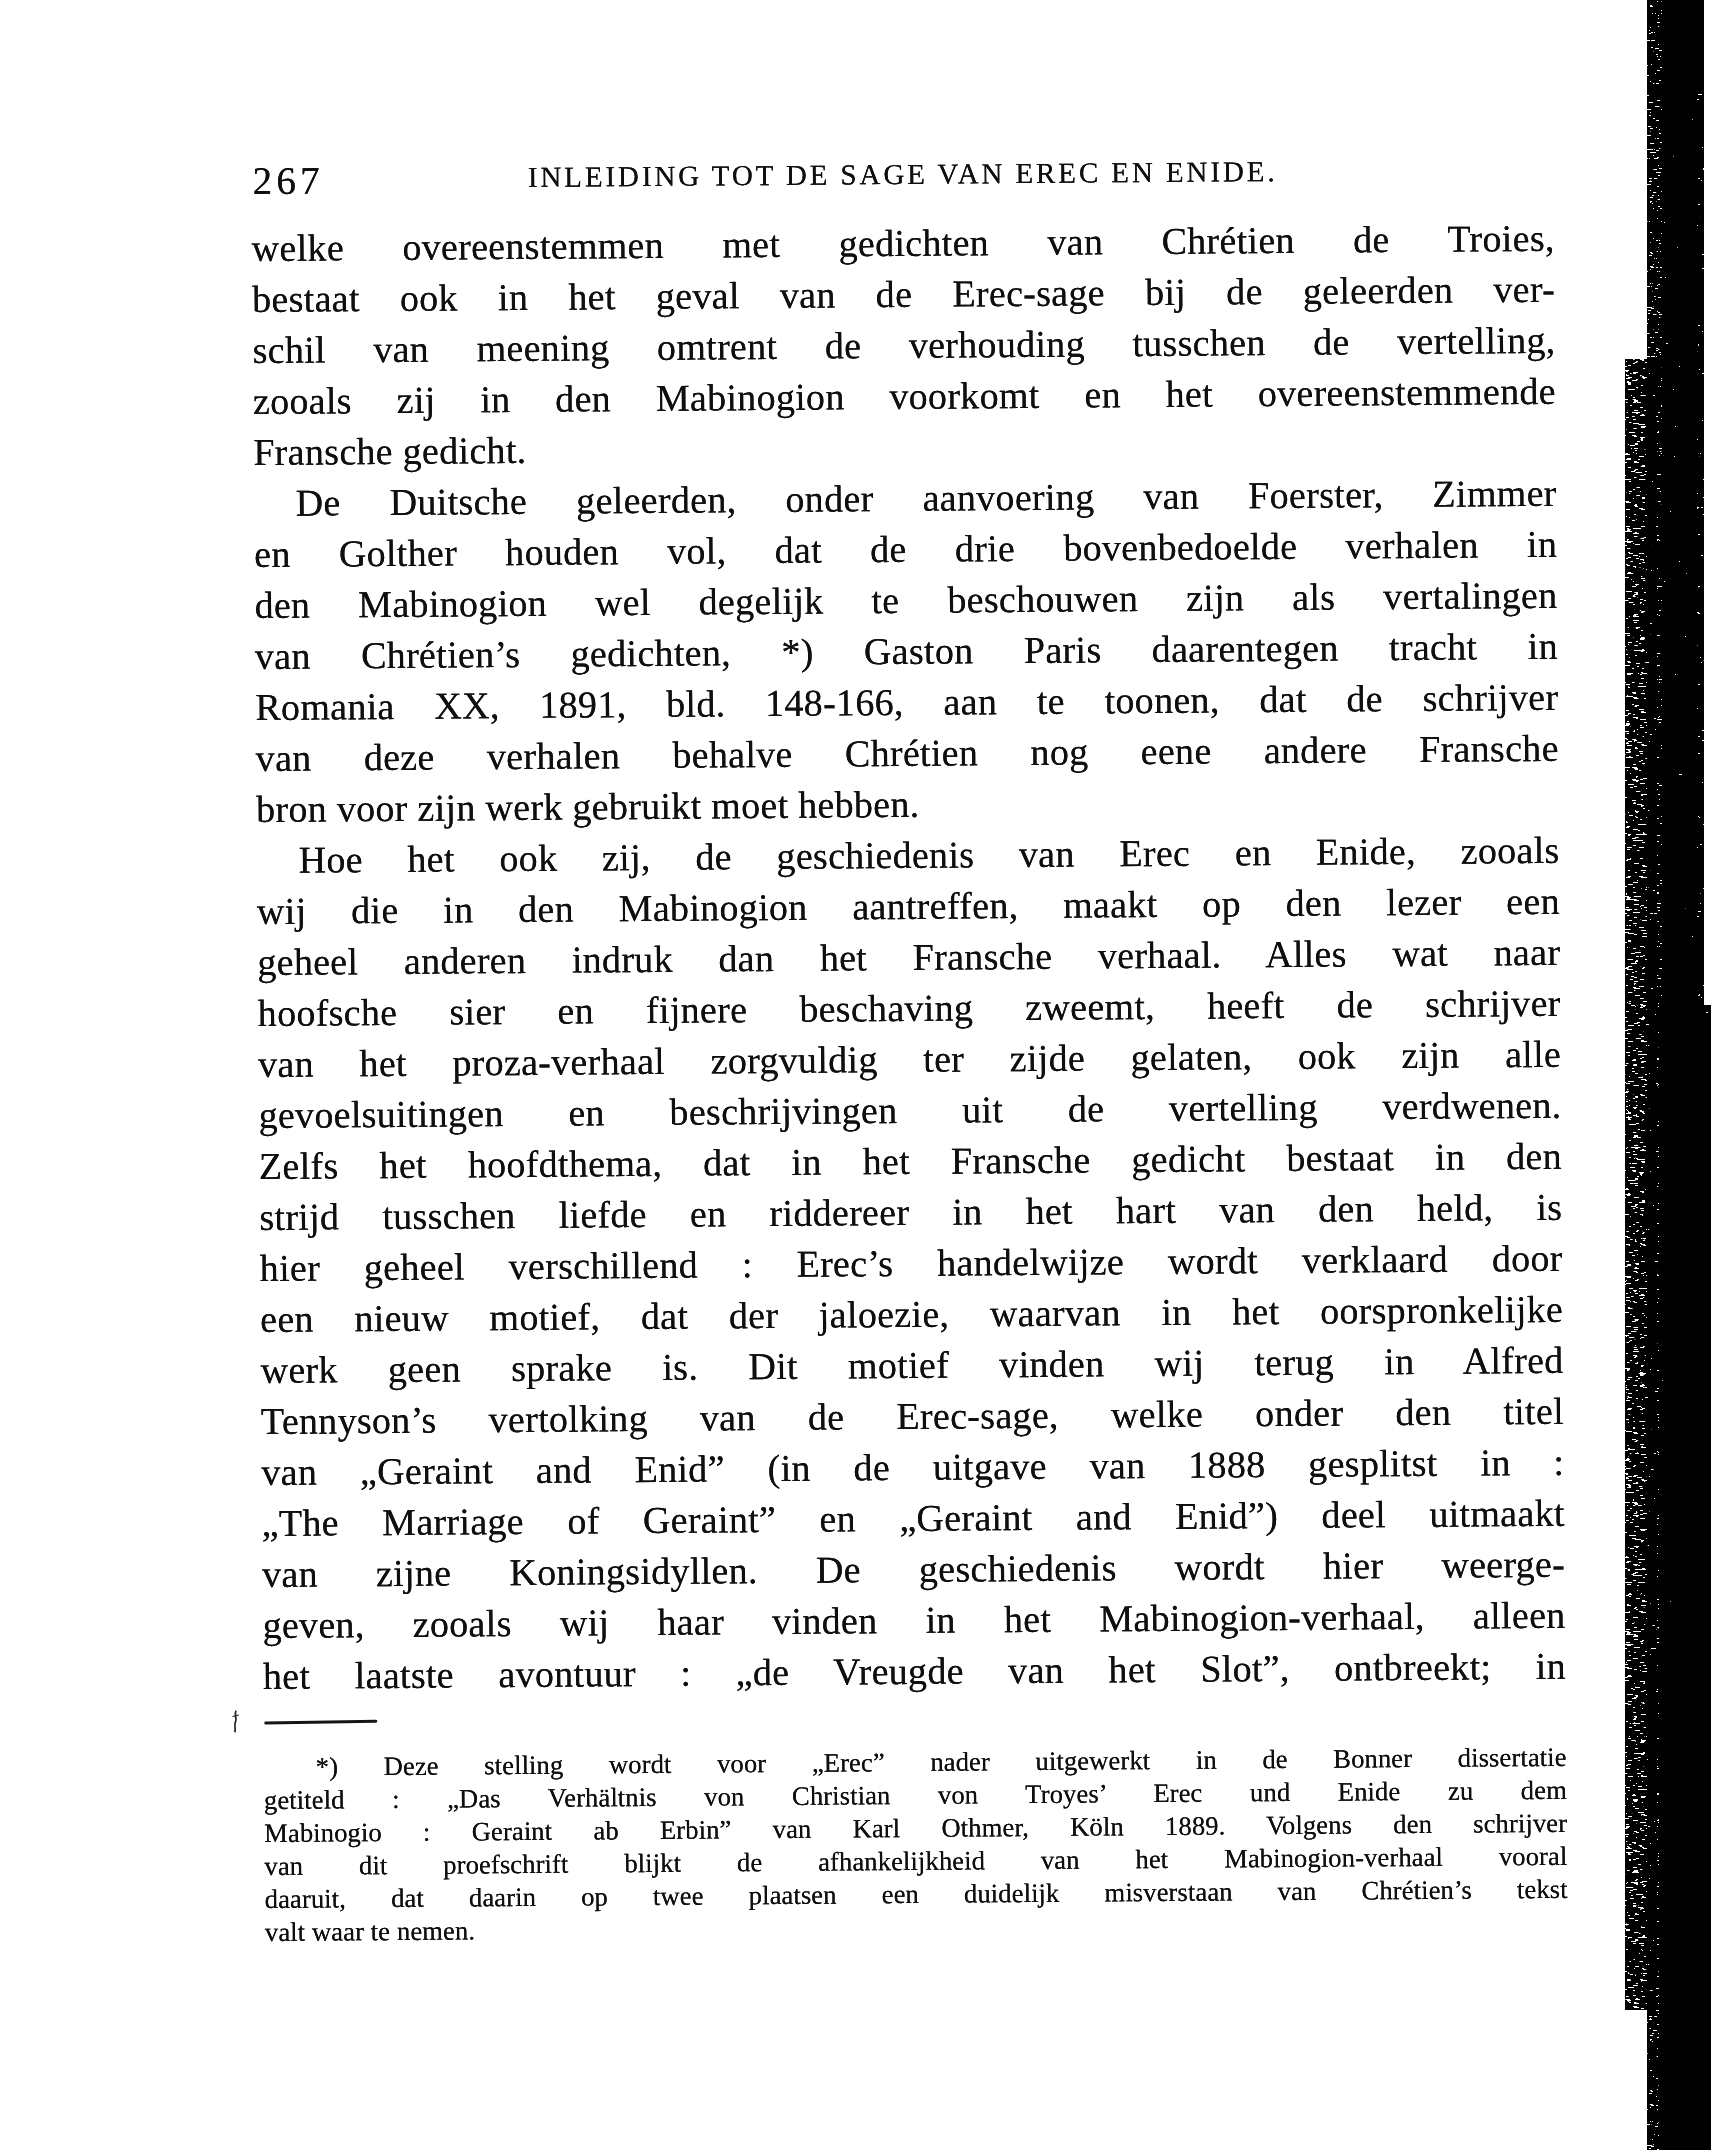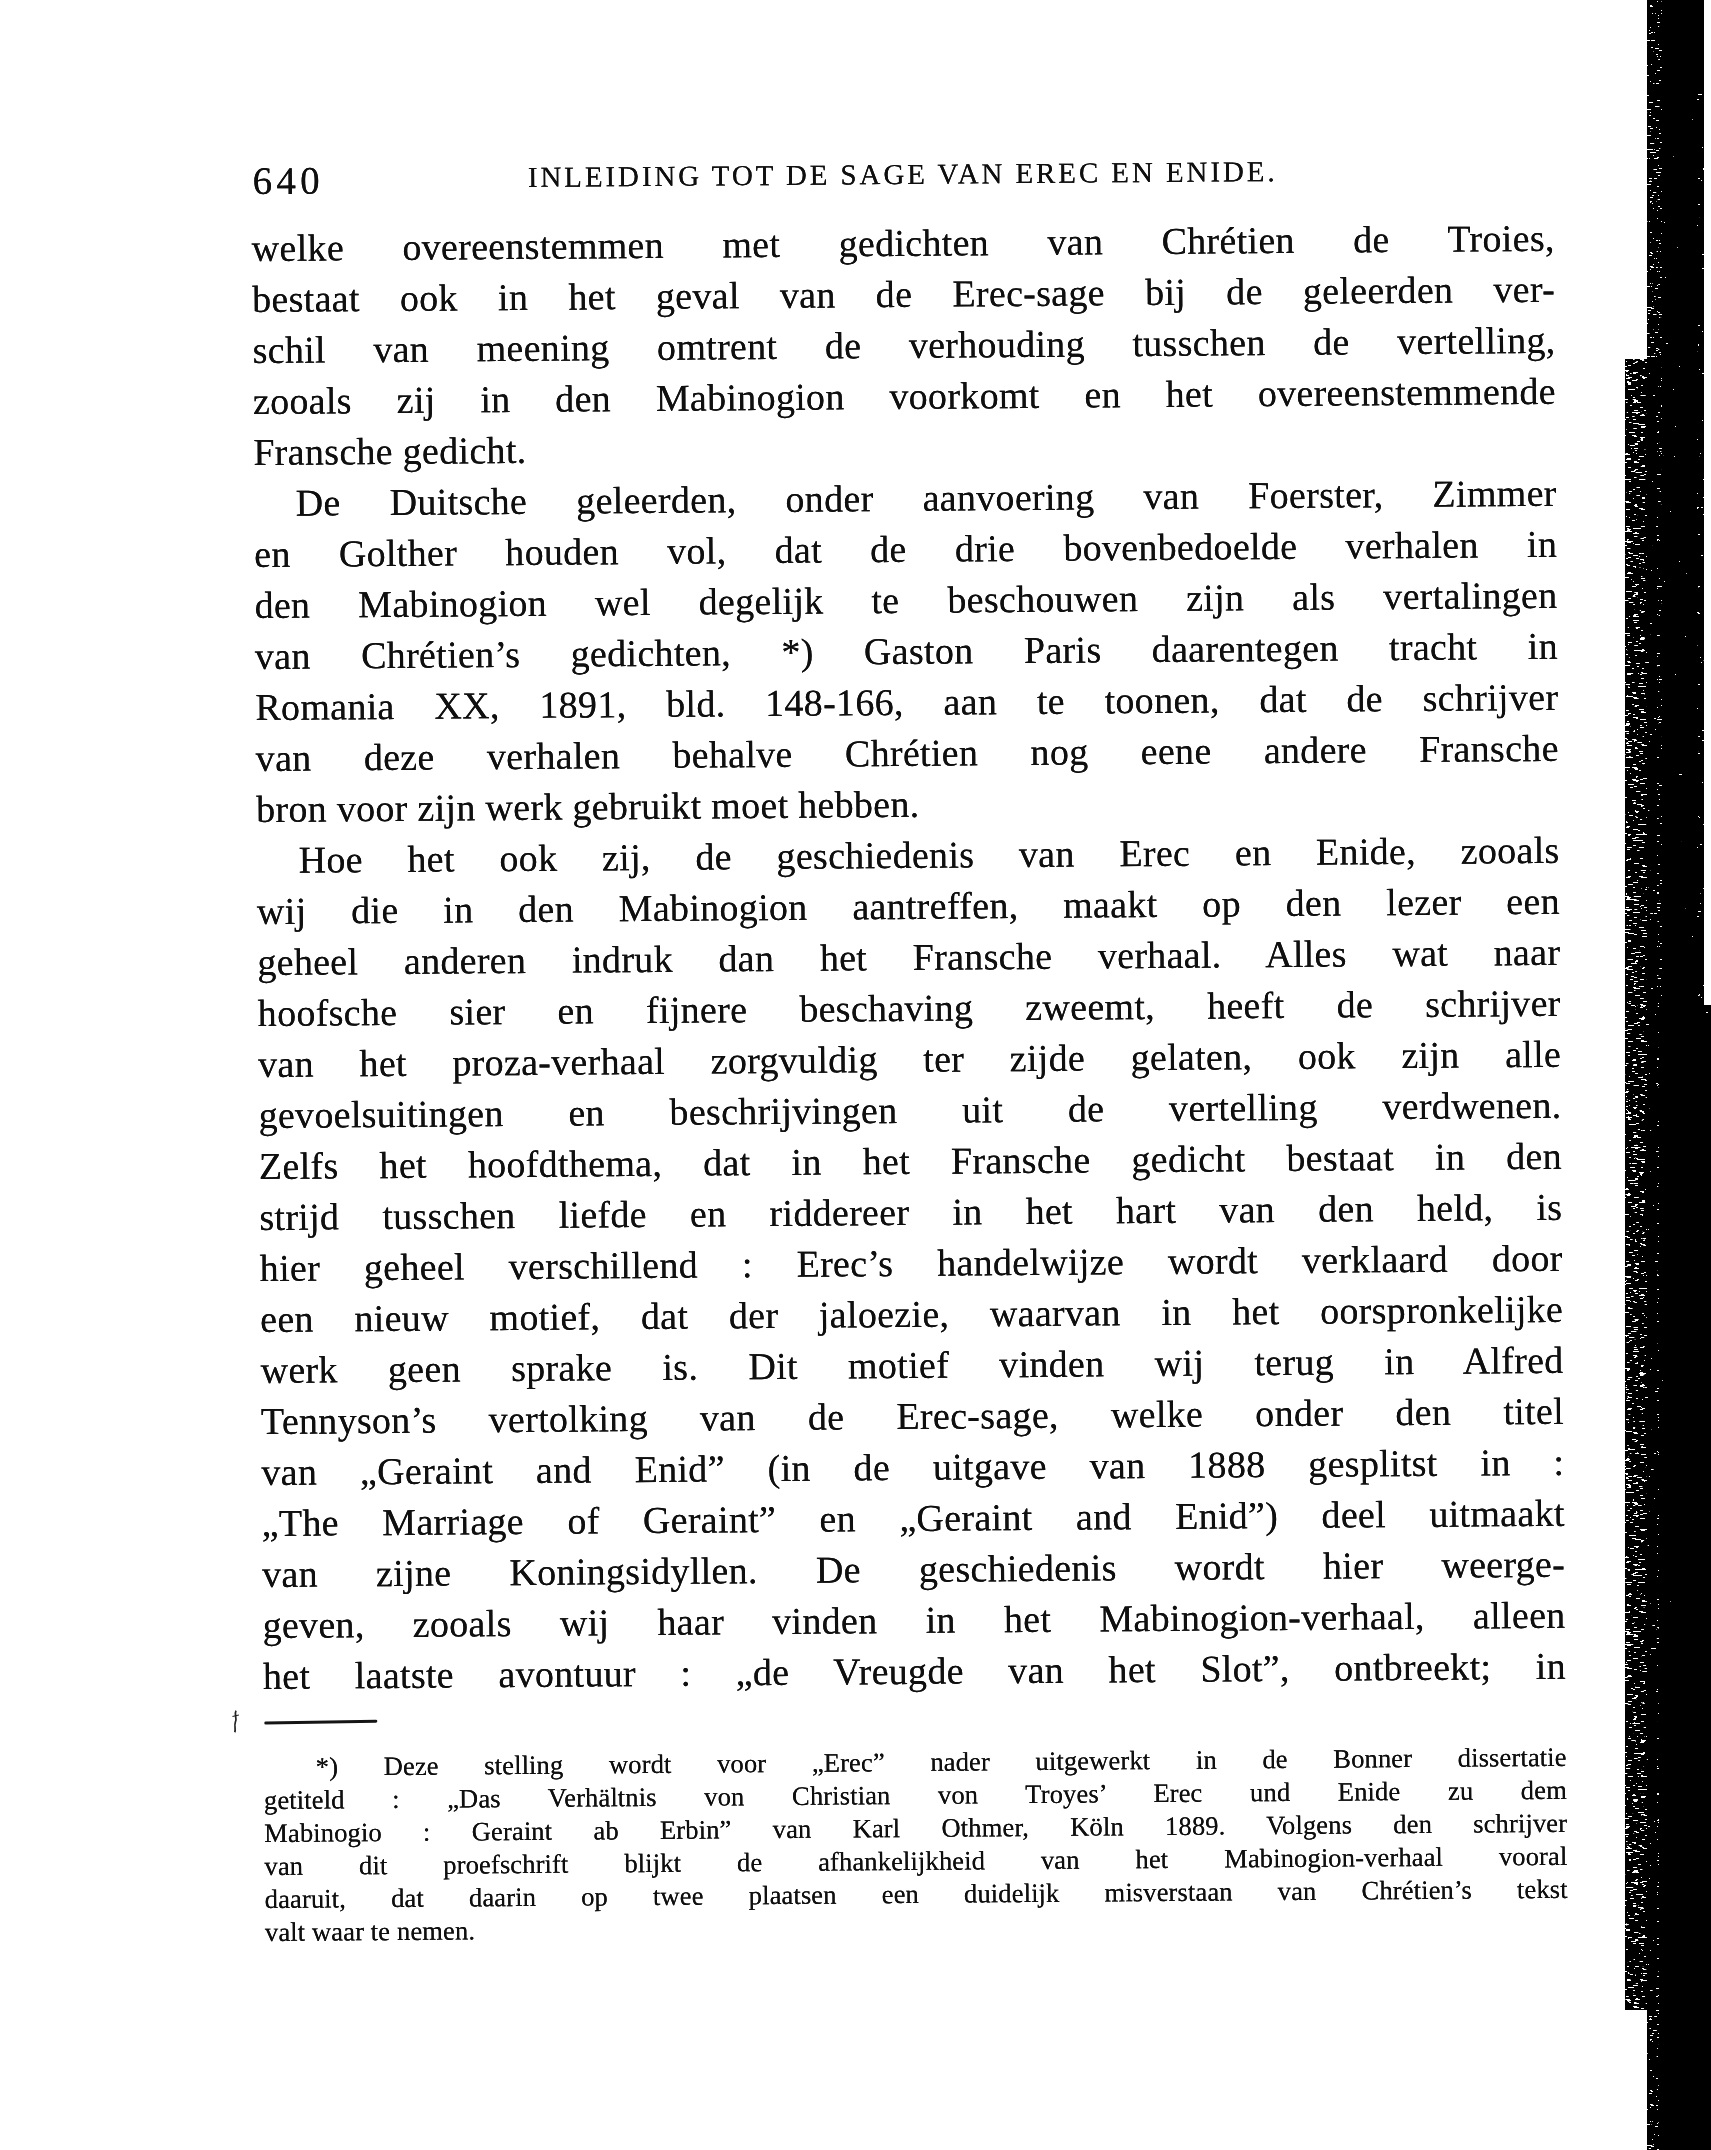--- a/index.html
+++ b/index.html
@@ -70,21 +70,21 @@
   }
 </style>
 </head>
 <body>
 
 <div class="page">
 
   <div class="content">
 
     <div class="header-row">
-      <span class="page-number">640</span>
+      <span class="page-number">267</span>
       <div class="running-header">INLEIDING TOT DE SAGE VAN EREC EN ENIDE.</div>
     </div>
 
     <div class="body-text">
         <div class="para">
           <div class="bline">welke overeenstemmen met gedichten van Chrétien de Troies,</div>
           <div class="bline">bestaat ook in het geval van de Erec-sage bij de geleerden ver-</div>
           <div class="bline">schil van meening omtrent de verhouding tusschen de vertelling,</div>
           <div class="bline">zooals zij in den Mabinogion voorkomt en het overeenstemmende</div>
           <div class="bline lastline">Fransche gedicht.</div>

